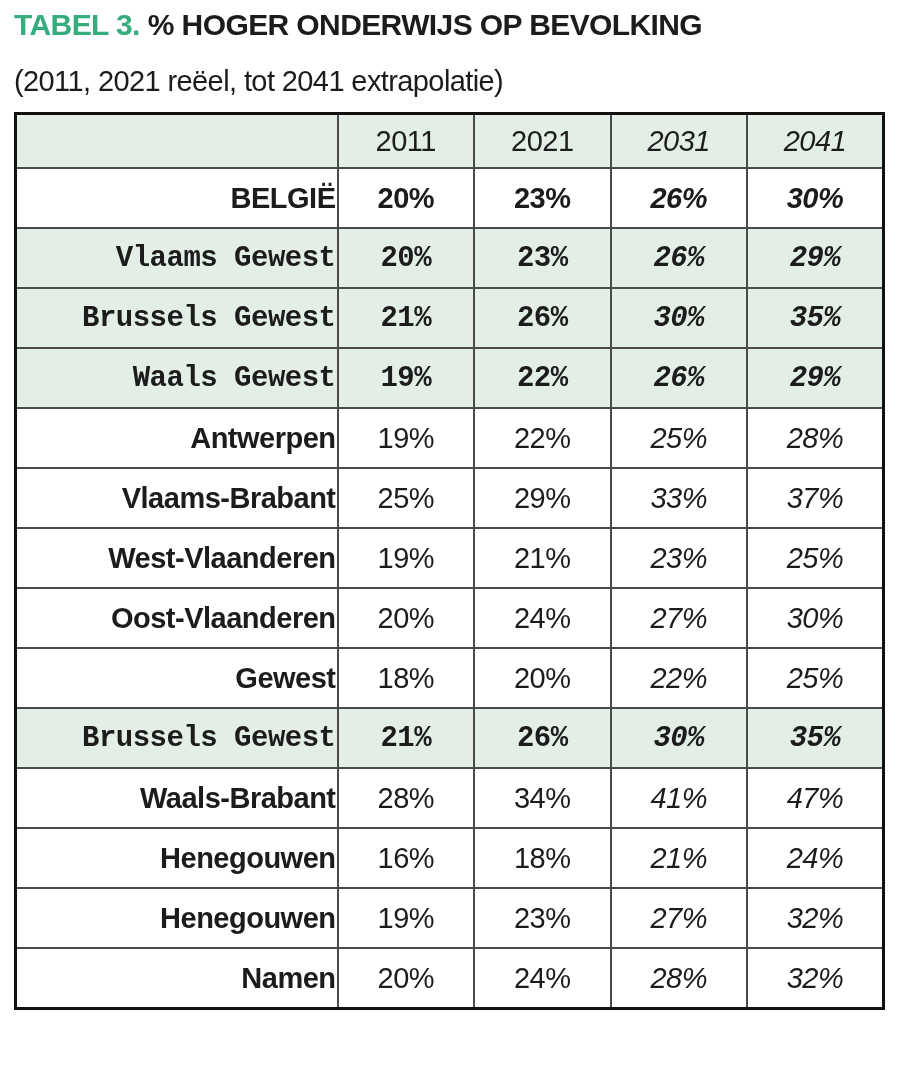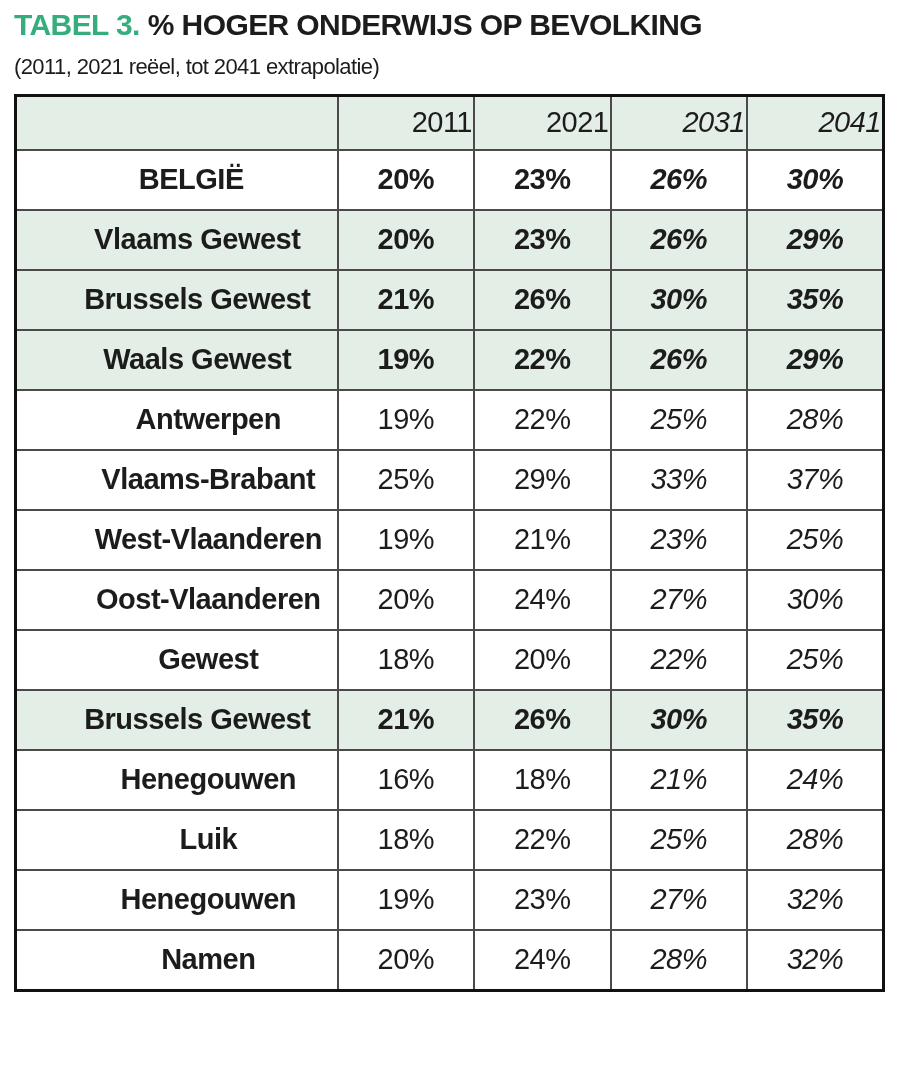--- a/index.html
+++ b/index.html
@@ -20,25 +20,25 @@
   .page{padding:6px 18px 0 14px;}
   .title-line{
     font-size:30px;
     font-weight:bold;
     letter-spacing:-0.6px;
     line-height:1.25;
     white-space:nowrap;
   }
   .tabel-label{color:var(--accent);margin-right:8px;}
   .subtitle{
-    font-size:22px;
+    font-size:29px;
     font-weight:normal;
     letter-spacing:-0.6px;
     line-height:1.2;
-    margin-top:10px;
+    margin-top:20px;
   }
   table.data-table{
     width:871px;
     table-layout:fixed;
     border-collapse:collapse;
     border:3px solid var(--border-dark);
     margin-top:14px;
   }
   col.c-label{width:37.1%;}
   col.c-val{width:15.725%;}
@@ -46,28 +46,28 @@
     border:2px solid var(--border-inner);
     font-size:29px;
     letter-spacing:-0.5px;
     color:var(--ink);
     overflow:hidden;
   }
   thead th{
     background:var(--mint);
     font-weight:normal;
     height:50px;
-    text-align:right;
+    text-align:center;
   }
   tbody td{height:56px;}
-  td.label{text-align:center;}
+  td.label{text-align:right;}
   td.value{text-align:center;}
   tr.country td.label{font-weight:bold;padding-left:30px;}
   tr.country td.value{font-weight:bold;}
-  tr.region td{background:var(--mint);}
+  tr.region td{background:var(--mint);font-family:Liberation Mono, monospace;}
   tr.region td.label{font-weight:bold;padding-left:42px;}
   tr.region td.value{font-weight:bold;}
   tr.province td.label{font-weight:bold;padding-left:64px;}
   .extrap{font-style:italic;}
   thead th.corner{background:var(--mint);}
 </style>
 </head>
 <body>
 
 <div class="page">
@@ -158,32 +158,32 @@
           <td class="value extrap">25%</td>
         </tr>
         <tr class="region">
           <td class="label">Brussels Gewest</td>
           <td class="value">21%</td>
           <td class="value">26%</td>
           <td class="value extrap">30%</td>
           <td class="value extrap">35%</td>
         </tr>
         <tr class="province">
+          <td class="label">Waals-Brabant</td>
+          <td class="value">28%</td>
+          <td class="value">34%</td>
+          <td class="value extrap">41%</td>
+          <td class="value extrap">47%</td>
+        </tr>
+        <tr class="province">
           <td class="label">Henegouwen</td>
           <td class="value">16%</td>
           <td class="value">18%</td>
           <td class="value extrap">21%</td>
           <td class="value extrap">24%</td>
-        </tr>
-        <tr class="province">
-          <td class="label">Luik</td>
-          <td class="value">18%</td>
-          <td class="value">22%</td>
-          <td class="value extrap">25%</td>
-          <td class="value extrap">28%</td>
         </tr>
         <tr class="province">
           <td class="label">Henegouwen</td>
           <td class="value">19%</td>
           <td class="value">23%</td>
           <td class="value extrap">27%</td>
           <td class="value extrap">32%</td>
         </tr>
         <tr class="province">
           <td class="label">Namen</td>

